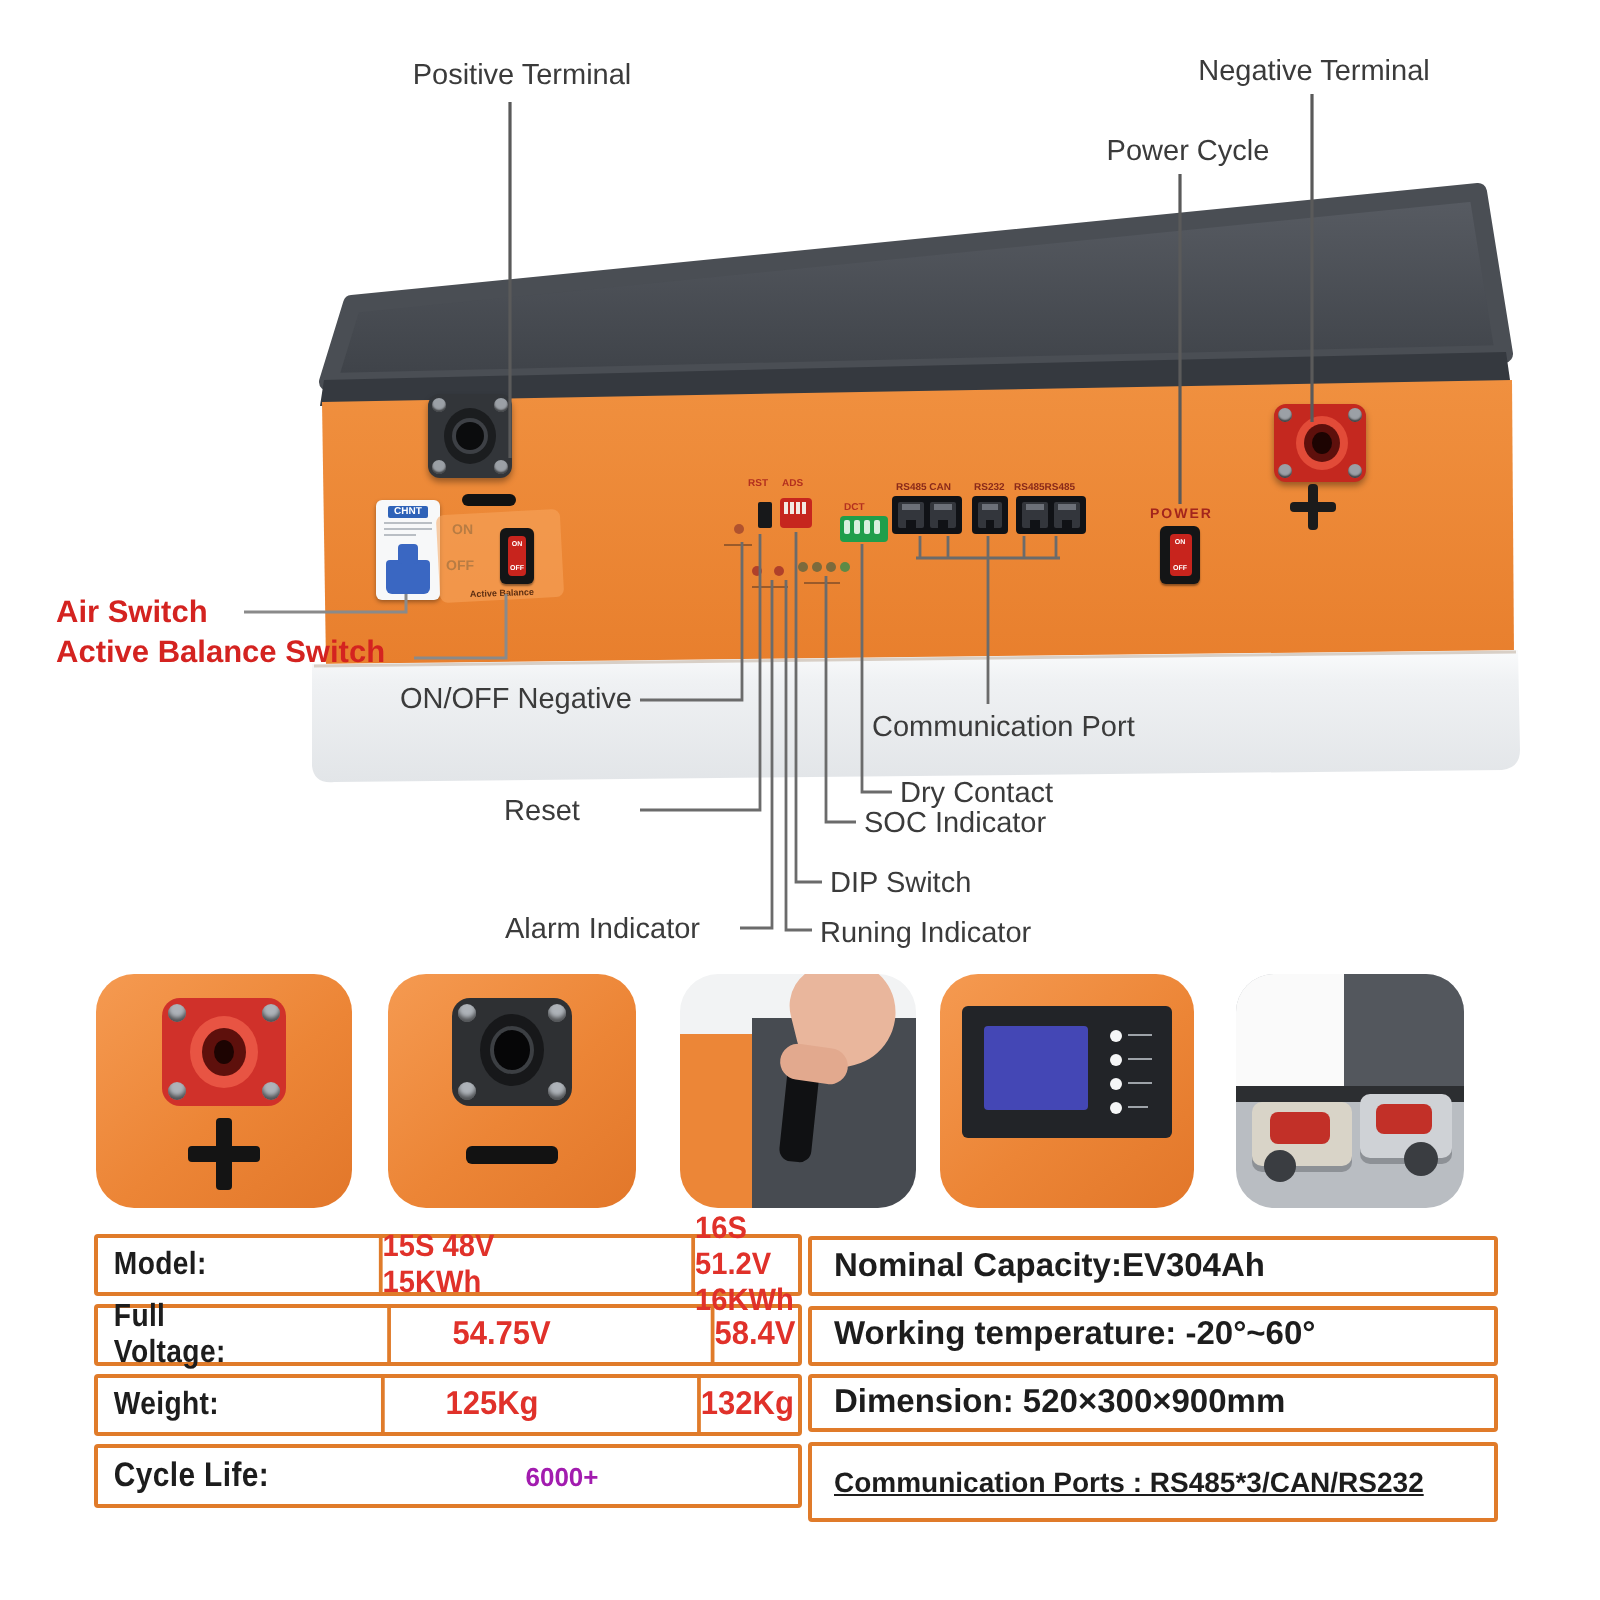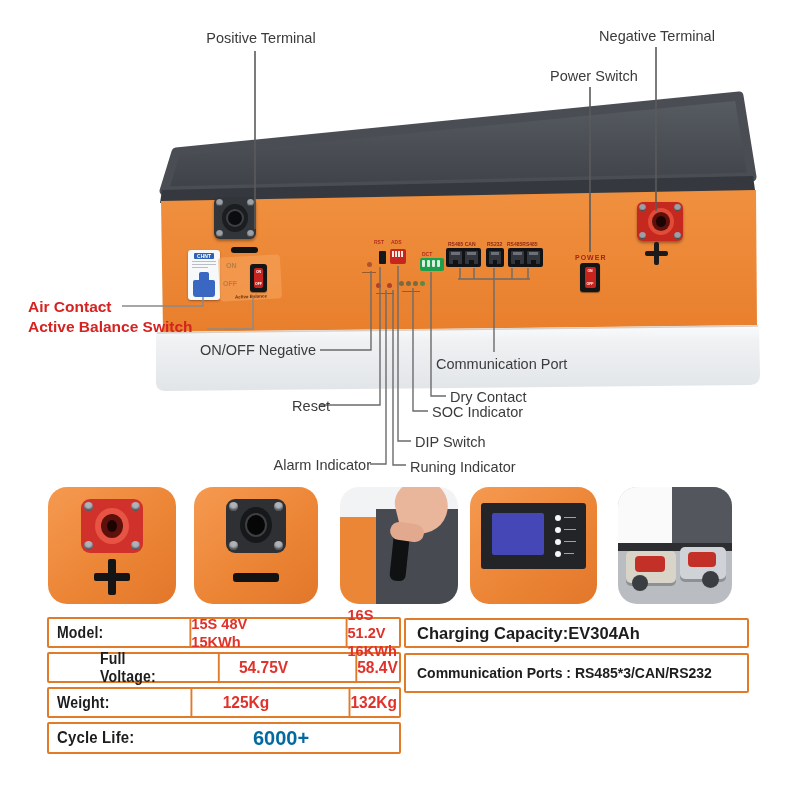--- a/index.html
+++ b/index.html
@@ -207,30 +207,30 @@
       <path d="M393,290 V465 H406"></path>
       <path d="M398,266 V441 H411"></path>
       <path d="M413,288 V411 H428"></path>
       <path d="M431,272 V396 H446"></path>
       <path d="M460,268 V279 M474,268 V279 M494,268 V279 M512,268 V279 M528,268 V279 M458,279 H530 M494,279 V352"></path>
     </g>
   </svg>
 
   <div class="lbl center" style="left:200px; top:30px; width:122px;">Positive Terminal</div>
   <div class="lbl center" style="left:592px; top:28px; width:130px;">Negative Terminal</div>
-  <div class="lbl center" style="left:546px; top:68px; width:96px;">Power Switch</div>
-  <div class="lbl redbold" style="left:28px; top:298px;">Air Contact</div>
+  <div class="lbl center" style="left:546px; top:68px; width:96px;">Power Cycle</div>
+  <div class="lbl redbold" style="left:28px; top:298px;">Air Switch</div>
   <div class="lbl redbold" style="left:28px; top:318px;">Active Balance Switch</div>
   <div class="lbl right" style="left:186px; top:342px; width:130px;">ON/OFF Negative</div>
   <div class="lbl" style="left:436px; top:356px;">Communication Port</div>
-  <div class="lbl right" style="left:260px; top:398px; width:70px;">Reset</div>
+  <div class="lbl right" style="left:236px; top:398px; width:70px;text-align:center;">Reset</div>
   <div class="lbl" style="left:450px; top:389px;">Dry Contact</div>
   <div class="lbl" style="left:432px; top:404px;">SOC Indicator</div>
   <div class="lbl" style="left:415px; top:434px;">DIP Switch</div>
-  <div class="lbl right" style="left:254px; top:457px; width:117px;">Alarm Indicator</div>
+  <div class="lbl right" style="left:233px; top:457px; width:117px;">Alarm Indicator</div>
   <div class="lbl" style="left:410px; top:459px;">Runing Indicator</div>
 
   <div class="thumb orange" style="left:48px; width:128px;">
     <div class="t-terminal" style="left:33px; top:12px; width:62px; height:54px; background:#d0312a;">
       <span class="t-screw" style="left:3px; top:3px;"></span>
         <span class="t-screw" style="right:3px; top:3px;"></span>
       <span class="t-screw" style="left:3px; bottom:3px;"></span>
         <span class="t-screw" style="right:3px; bottom:3px;"></span>
       <span style="position:absolute; left:14px; top:9px; width:34px; height:36px; border-radius:50%; background:#e85443;"></span>
       <span style="position:absolute; left:20px; top:15px; width:22px; height:24px; border-radius:50%; background:#5e100c;"></span>
@@ -286,34 +286,36 @@
       <div style="position:absolute; left:22px; bottom:-9px; width:17px; height:17px; background:#3a3d41; border-radius:50%;"></div>
     </div>
   </div>
 
   <div class="spec" style="left:47px; top:617px; width:354px;">
     <div class="srow" style="height:31px;">
       <div class="scell lab" style="width:98px;">Model:</div>
       <div class="scell val sep" style="width:121px; font-size:15.5px;">15S 48V 15KWh</div>
       <div class="scell val sep" style="flex:1; font-size:15.5px;">16S 51.2V 16KWh</div>
     </div>
-    <div class="srow" style="height:31px;padding-left:43px;">
+    <div class="srow" style="height:31px;">
       <div class="scell lab" style="width:98px;">Full Voltage:</div>
       <div class="scell val sep" style="width:121px;">54.75V</div>
       <div class="scell val sep" style="flex:1;">58.4V</div>
     </div>
     <div class="srow" style="height:31px;">
       <div class="scell lab" style="width:98px;">Weight:</div>
       <div class="scell val sep" style="width:121px;">125Kg</div>
       <div class="scell val sep" style="flex:1;">132Kg</div>
     </div>
     <div class="srow" style="height:32px;">
       <div class="scell lab" style="width:130px; font-size:17px;">Cycle Life:</div>
-      <div class="scell" style="flex:1; color:#0369a1; font-size:20px; justify-content:center; padding-right:60px;">6000+</div>
+      <div class="scell" style="flex:1; color:#a21caf; font-size:13px; justify-content:center; padding-right:60px;">6000+</div>
     </div>
   </div>
 
   <div class="spec" style="left:404px; top:618px; width:345px;">
-    <div class="rrow" style="height:30px; font-size:16.5px;">Charging Capacity:EV304Ah</div>
-    <div class="rrow" style="height:40px; font-size:14px;">Communication Ports : RS485*3/CAN/RS232</div>
+    <div class="rrow" style="height:30px; font-size:16.5px;">Nominal Capacity:EV304Ah</div>
+    <div class="rrow" style="height:30px; font-size:16.5px;">Working temperature: -20°~60°</div>
+    <div class="rrow" style="height:29px; font-size:16.5px;">Dimension: 520×300×900mm</div>
+    <div class="rrow" style="height:40px; font-size:14px;text-decoration:underline;">Communication Ports : RS485*3/CAN/RS232</div>
   </div>
 
 </div>
 
 </body></html>

